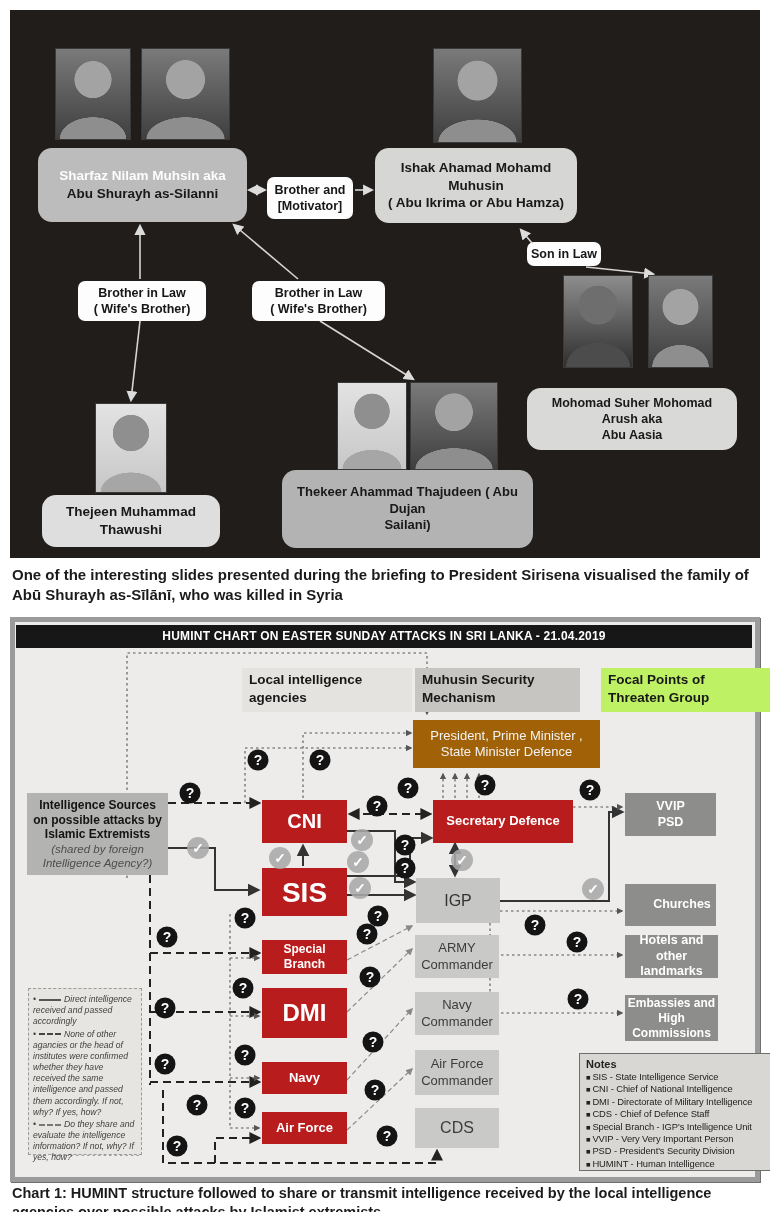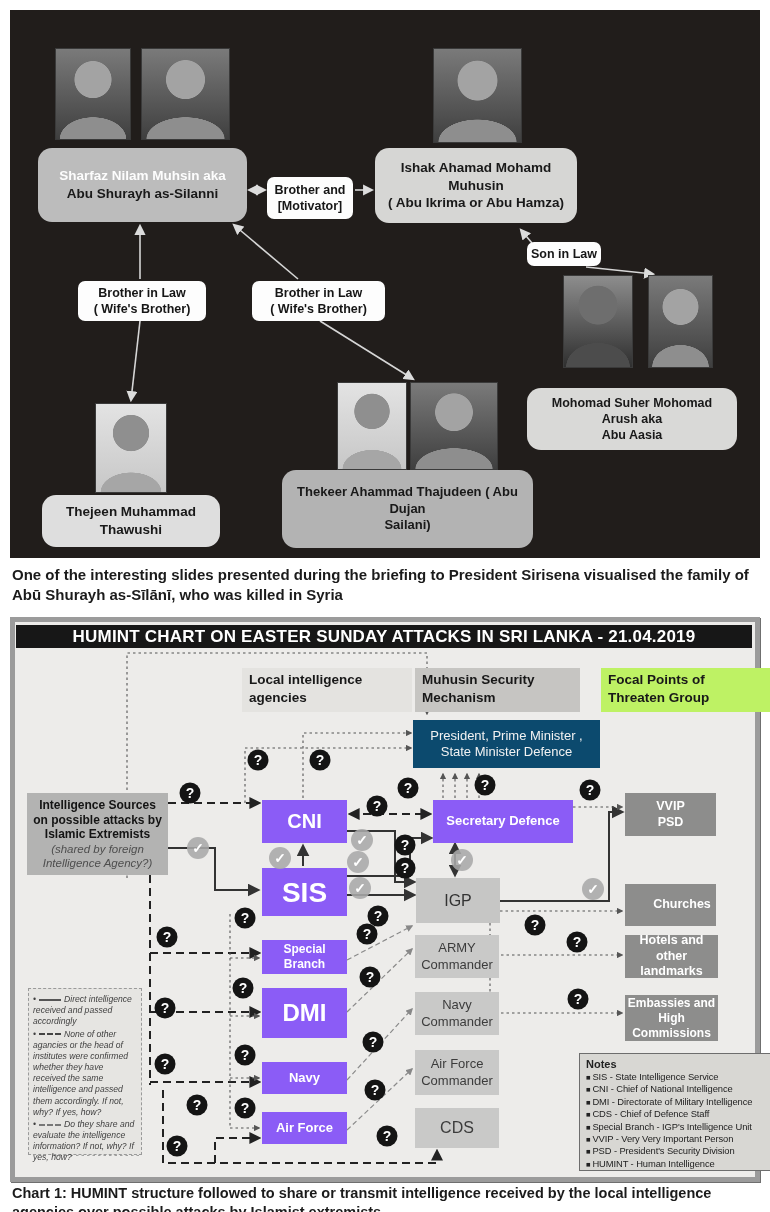--- a/index.html
+++ b/index.html
@@ -41,33 +41,33 @@
   .caption{position:absolute;left:12px;width:744px;margin:0;font-size:15px;font-weight:600;
            color:#1b1b1b;line-height:1.32;}
   .caption-top{top:565px;}
   .caption-bottom{top:1184px;font-size:14.5px;}
 
   
   .chart-frame{position:absolute;left:10px;top:617px;width:750px;height:565px;box-sizing:border-box;
                background:#edecea;border:5px solid #9b9b9b;box-shadow:1px 1px 0 #6f6f6f;}
   .chart-svg{position:absolute;left:0;top:0;width:740px;height:555px;}
   .chart-title{position:absolute;left:1px;top:3px;width:736px;height:23px;background:#171717;
-               color:#fff;font-weight:bold;font-size:17px;line-height:23px;text-align:center;
+               color:#fff;font-weight:bold;font-size:12px;line-height:23px;text-align:center;
                letter-spacing:.2px;}
   .colhdr{position:absolute;height:44px;box-sizing:border-box;padding:3px 7px;font-weight:bold;
           color:#181818;font-size:13.5px;line-height:1.35;}
   .col1{left:227px;top:46px;width:170px;background:#e4e3e0;}
   .col2{left:400px;top:46px;width:165px;background:#c6c5c2;}
   .col3{left:586px;top:46px;width:177px;background:#bef264;}
   .cbox{position:absolute;box-sizing:border-box;display:flex;flex-direction:column;justify-content:center;
         text-align:center;line-height:1.25;}
-  .blackbox{background:#8b5cf6;color:#fff;font-weight:bold;}
+  .blackbox{background:#b91c1c;color:#fff;font-weight:bold;}
   .graybox{background:#8d8d8c;color:#fff;font-weight:bold;font-size:12.5px;}
   .ltbox{background:#c9c9c8;color:#3c3c3c;font-size:13px;}
-  .b-president{left:398px;top:98px;width:187px;height:48px;background:#0c4a6e;color:#f2f2f2;font-size:13px;}
+  .b-president{left:398px;top:98px;width:187px;height:48px;background:#a16207;color:#f2f2f2;font-size:13px;}
   .b-secretary{left:418px;top:178px;width:140px;height:43px;font-size:13px;}
   .b-igp{left:401px;top:256px;width:84px;height:45px;background:#c6c6c5;color:#333;font-size:16px;}
   .b-cni{left:247px;top:178px;width:85px;height:43px;font-size:20px;}
   .b-sis{left:247px;top:246px;width:85px;height:48px;font-size:28px;}
   .b-special{left:247px;top:318px;width:85px;height:34px;font-size:12px;}
   .b-dmi{left:247px;top:366px;width:85px;height:50px;font-size:24px;}
   .b-navy{left:247px;top:440px;width:85px;height:32px;font-size:13px;}
   .b-airforce{left:247px;top:490px;width:85px;height:32px;font-size:13px;}
   .b-armyc{left:400px;top:313px;width:84px;height:43px;}
   .b-navyc{left:400px;top:370px;width:84px;height:43px;}

